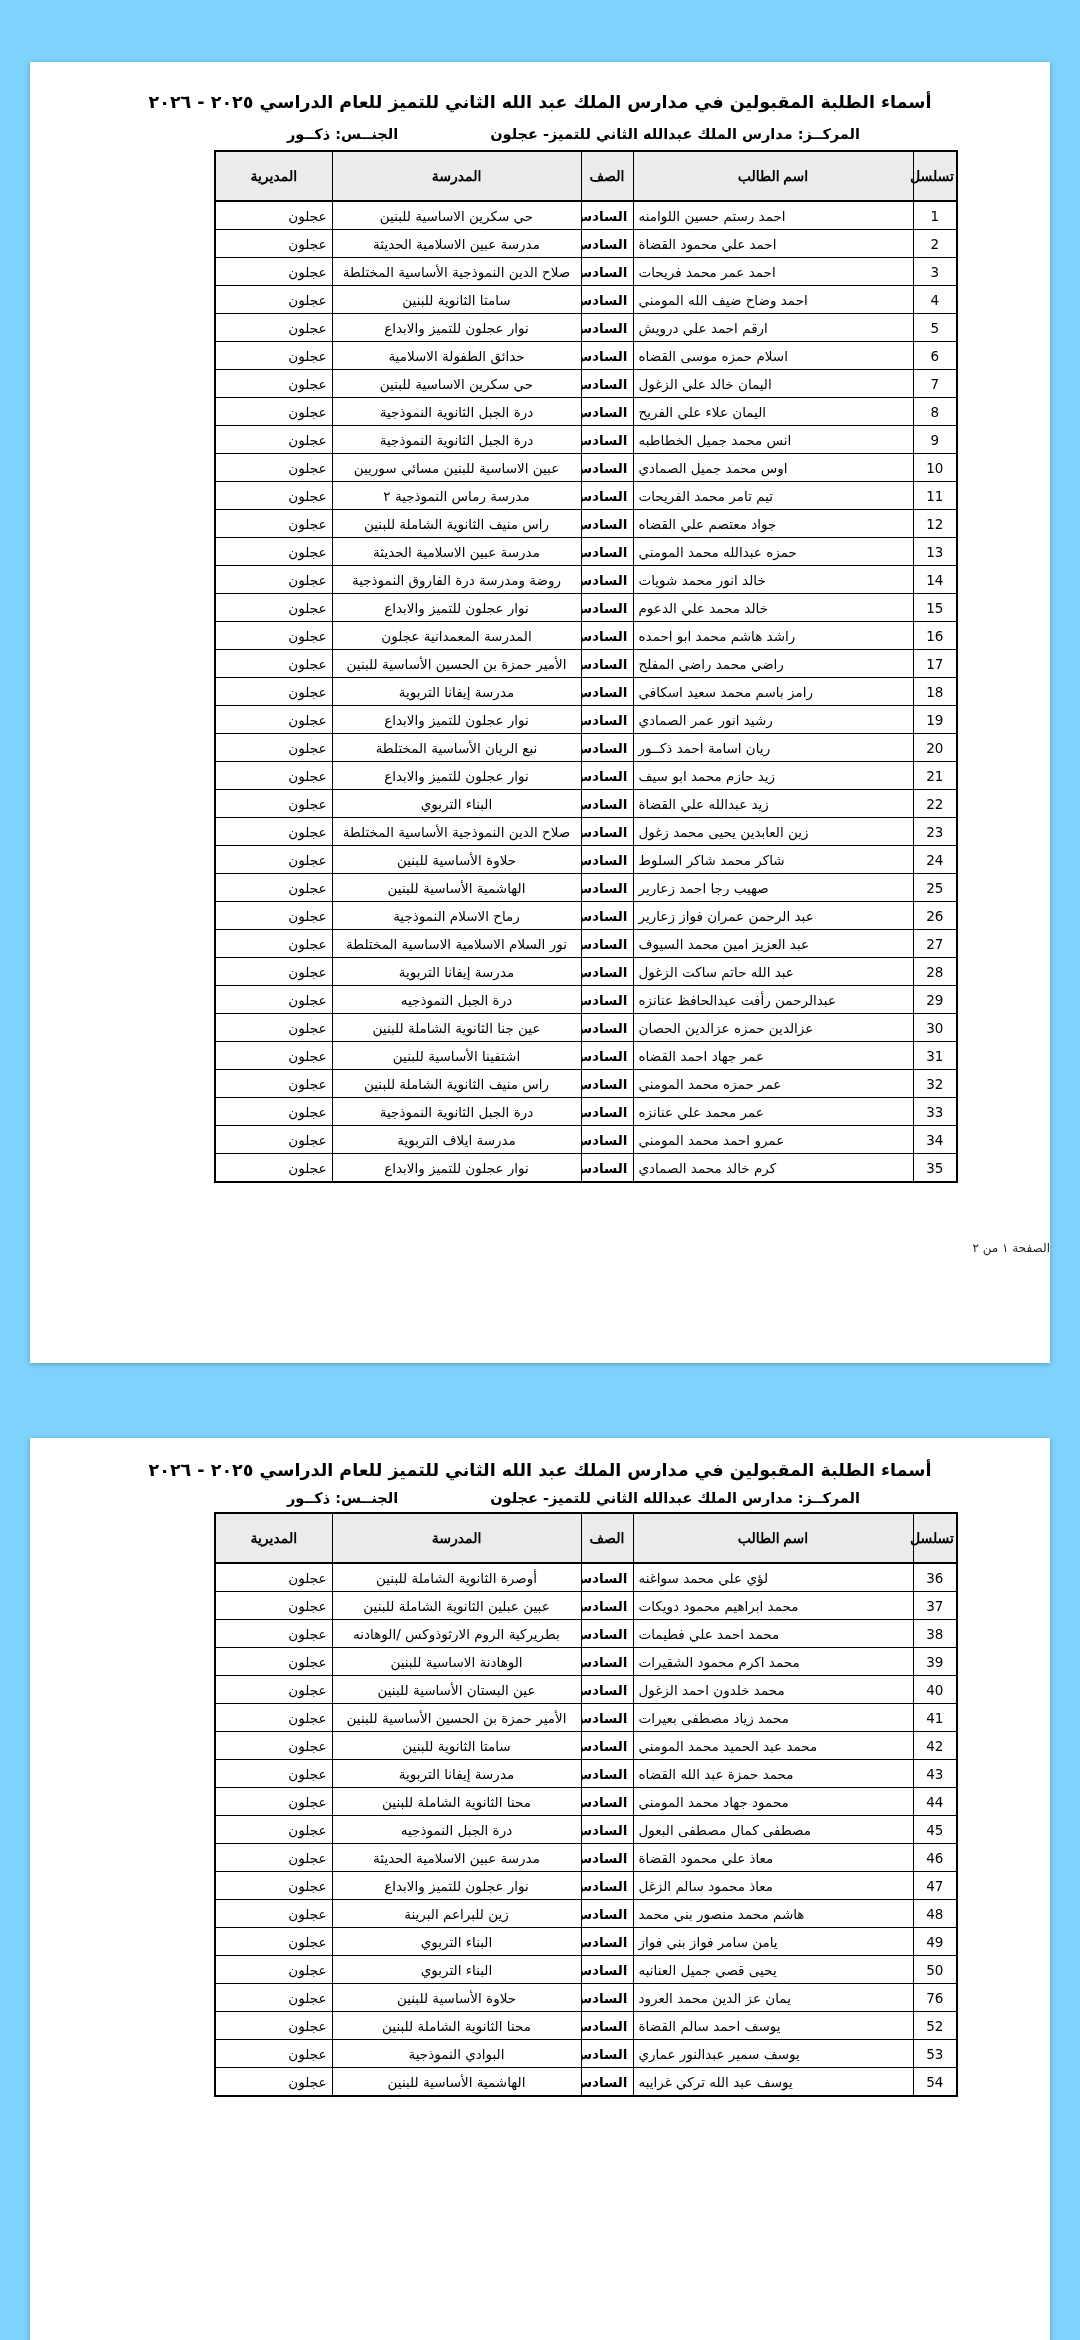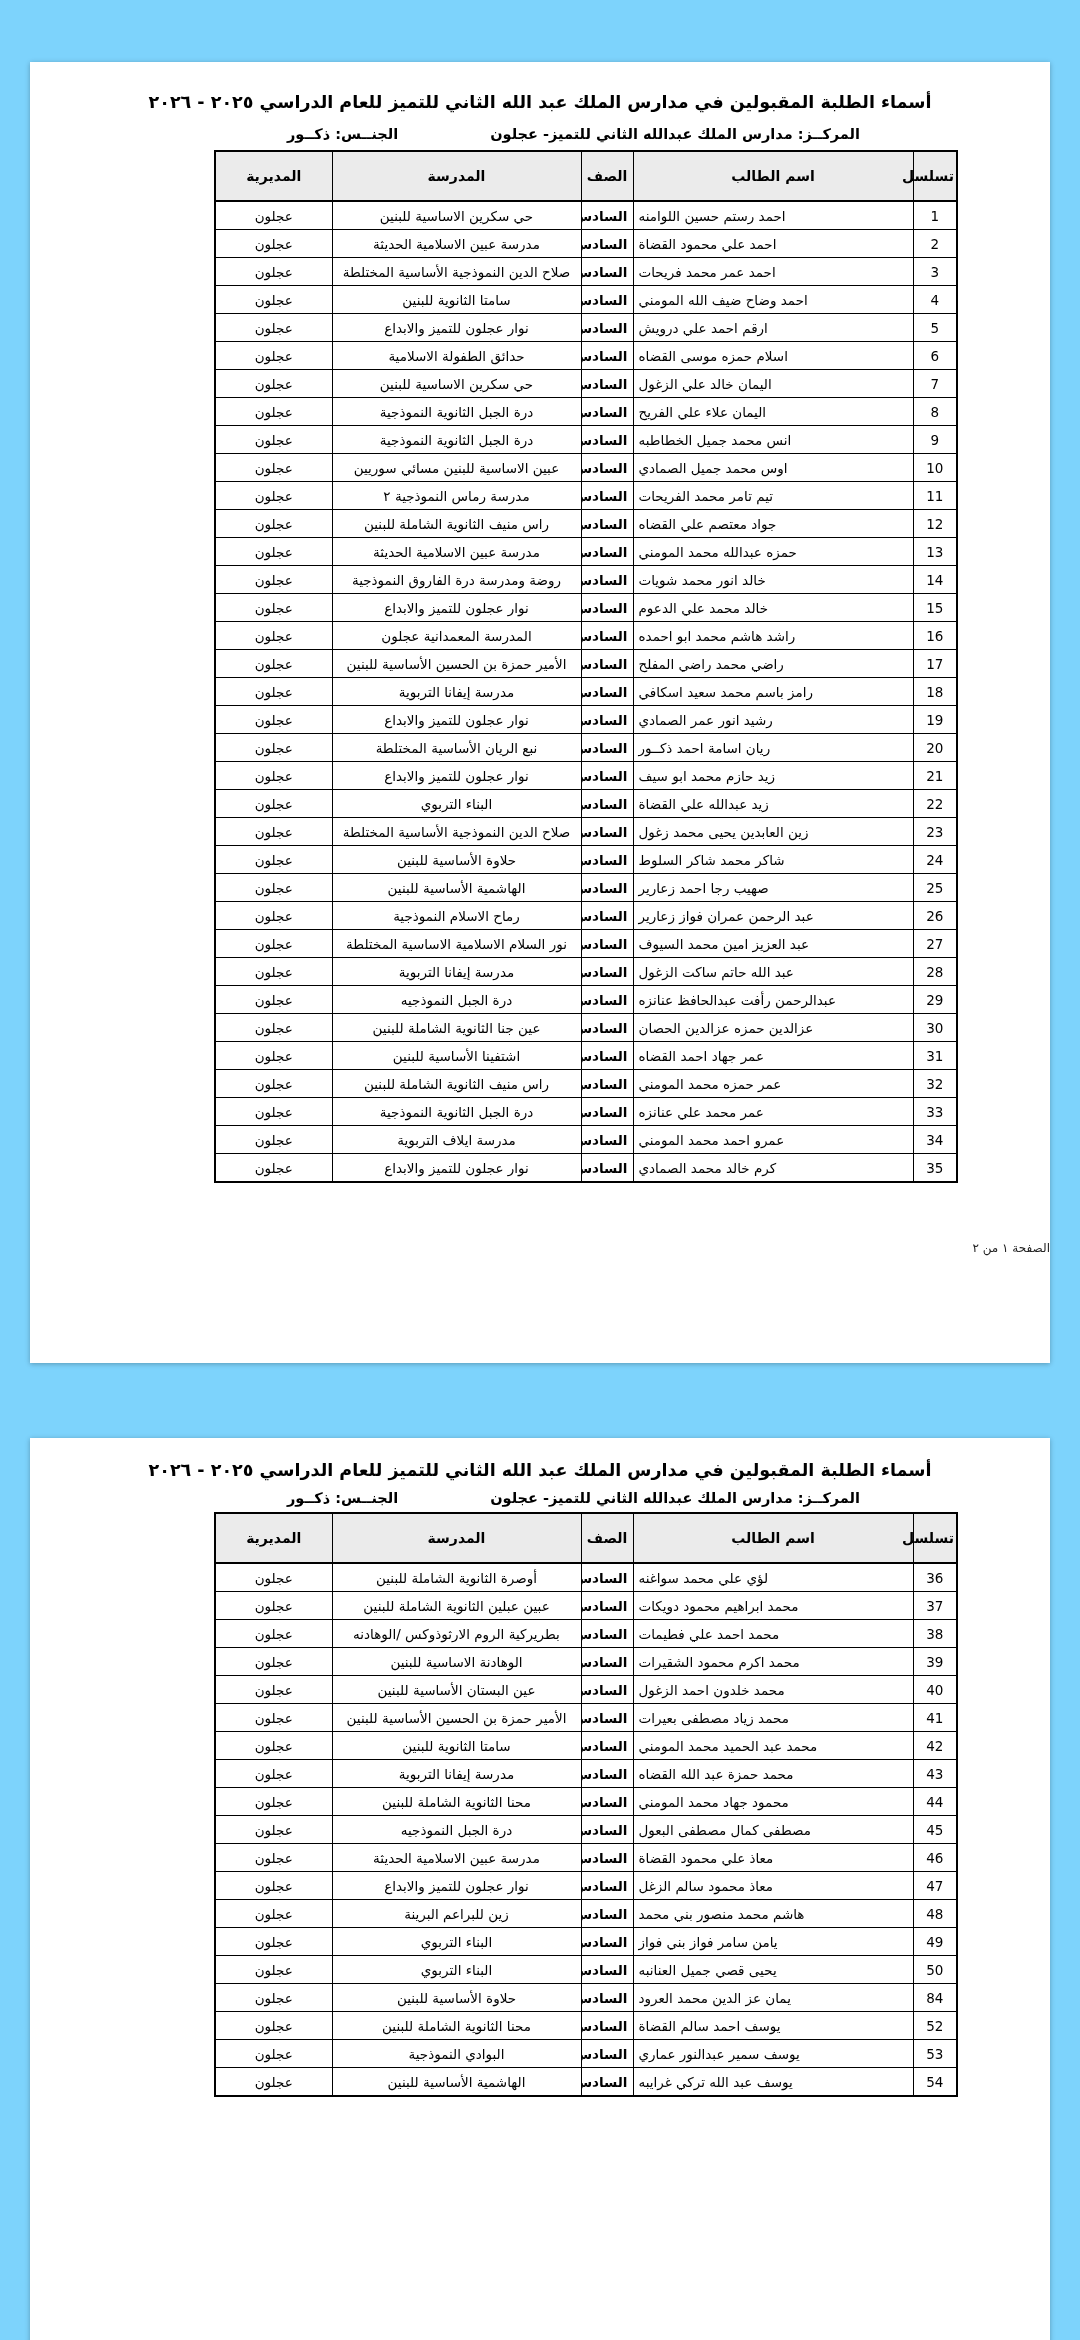--- a/index.html
+++ b/index.html
@@ -64,20 +64,21 @@
   table.students th {
     background:#ebebeb;
     border:1px solid #000;
     border-bottom:2px solid #000;
     font-weight:bold;
     font-size:14px;
     height:48px;
     padding:0 2px;
     text-align:center;
     color:#000;
+    font-family:Liberation Serif, serif;
   }
   table.students td {
     border:1px solid #000;
     font-size:13.5px;
     height:27px;
     padding:0 5px;
     color:#000;
     white-space:nowrap;
     overflow:hidden;
     vertical-align:middle;
@@ -85,21 +86,21 @@
   .col-serial      { width:44px;  }
   .col-name        { width:280px; }
   .col-grade       { width:52px;  }
   .col-school      { width:249px; }
   .col-directorate { width:117px; }
 
   td.col-serial      { text-align:center; font-size:14px; direction:ltr; }
   td.col-name        { text-align:left; }
   td.col-grade       { text-align:center; padding:0 1px; font-size:13px;font-weight:bold; }
   td.col-school      { text-align:center; }
-  td.col-directorate { text-align:center; }
+  td.col-directorate { }
   th.col-serial      { font-size:12.5px; padding:0; }
 
   .page-footer {
     margin-top:58px;
     font-size:12px;
     color:#222;
     direction:rtl;
   }
 </style>
 </head>
@@ -504,21 +505,21 @@
             <td class="col-directorate">عجلون</td>
           </tr>
           <tr>
             <td class="col-serial">50</td>
             <td class="col-name">يحيى قصي جميل العنانبه</td>
             <td class="col-grade">السادس</td>
             <td class="col-school">البناء التربوي</td>
             <td class="col-directorate">عجلون</td>
           </tr>
           <tr>
-            <td class="col-serial">84</td>
+            <td class="col-serial">76</td>
             <td class="col-name">يمان عز الدين محمد العرود</td>
             <td class="col-grade">السادس</td>
             <td class="col-school">حلاوة الأساسية للبنين</td>
             <td class="col-directorate">عجلون</td>
           </tr>
           <tr>
             <td class="col-serial">52</td>
             <td class="col-name">يوسف احمد سالم القضاة</td>
             <td class="col-grade">السادس</td>
             <td class="col-school">محنا الثانوية الشاملة للبنين</td>

